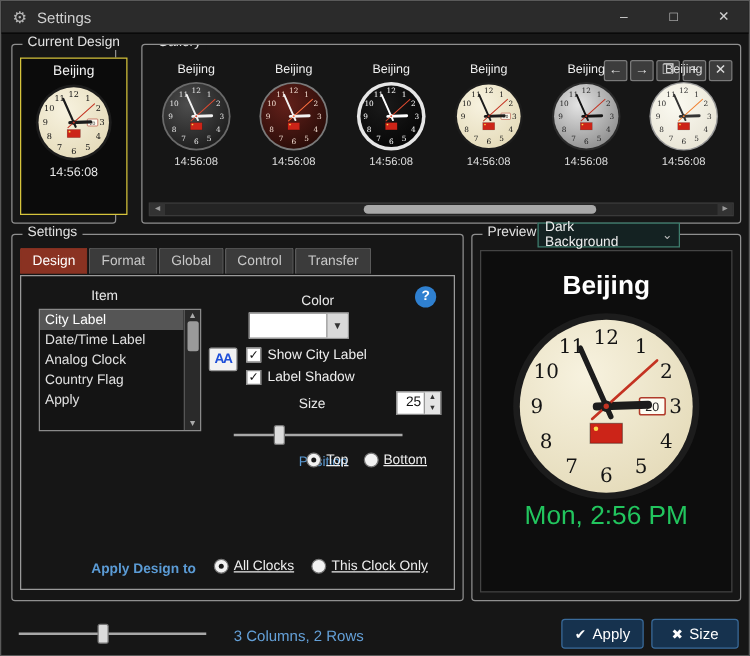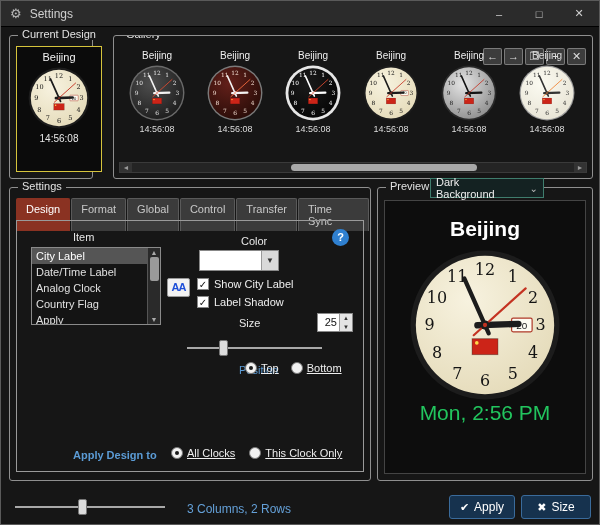--- a/index.html
+++ b/index.html
@@ -43,21 +43,21 @@
   
   .tab-strip{position:absolute;left:6px;top:10px;display:flex;}
   .tab{padding:4px 9px;font-size:11px;background:#3b3b3b;color:#c8c8c8;border:1px solid #5a5a5a;border-bottom:none;margin-right:1px;border-radius:2px 2px 0 0;}
   .tab.active{background:#8a3222;color:#fff;border-color:#8a3222;}
   .tab-panel{position:absolute;left:6px;top:32px;right:6px;bottom:8px;border:1px solid #9a9a9a;}
 
   .lbl{position:absolute;font-size:11px;color:#e8e8e8;margin-left:42px;}
   .accent{color:#5b9bd5;}
   .bold{font-weight:bold;}
   #item-label{left:14px;top:10px;}
-  .listbox{position:absolute;left:14px;top:26px;width:130px;height:78px;background:#141414;border:1px solid #8a8a8a;display:flex;overflow:hidden;}
+  .listbox{position:absolute;left:14px;top:26px;width:130px;height:98px;background:#141414;border:1px solid #8a8a8a;display:flex;overflow:hidden;}
   .list-inner{flex:1;overflow:hidden;}
   .list-item{font-size:11px;color:#e0e0e0;padding:1px 4px;height:16px;line-height:14px;white-space:nowrap;}
   .list-item.selected{background:#555;color:#fff;}
   .vscroll{width:13px;background:#2a2a2a;border-left:1px solid #555;display:flex;flex-direction:column;align-items:center;font-size:7px;color:#aaa;padding:1px 0;}
   .vs-thumb{width:9px;flex:0 0 24px;background:#9a9a9a;border-radius:2px;margin-top:1px;}
   .vs-fill{flex:1;}
 
   #color-label{left:182px;top:14px;}
   .combo{position:absolute;left:182px;top:29px;width:80px;height:21px;background:#fff;border:1px solid #888;display:flex;}
   .combo-val{flex:1;}
@@ -381,21 +381,20 @@
   </div>
 
   <div class="group" id="settings">
     <span class="legend">Settings</span>
     <div class="tab-strip">
         <div class="tab active">Design</div>
         <div class="tab">Format</div>
         <div class="tab">Global</div>
         <div class="tab">Control</div>
         <div class="tab">Transfer</div>
-        <div class="tab">Time Sync</div>
       </div>
     <div class="tab-panel">
       <span class="lbl" id="item-label">Item</span>
       <div class="listbox">
         <div class="list-inner">
             <div class="list-item selected">City Label</div>
             <div class="list-item">Date/Time Label</div>
             <div class="list-item">Analog Clock</div>
             <div class="list-item">Country Flag</div>
             <div class="list-item">Apply</div>

